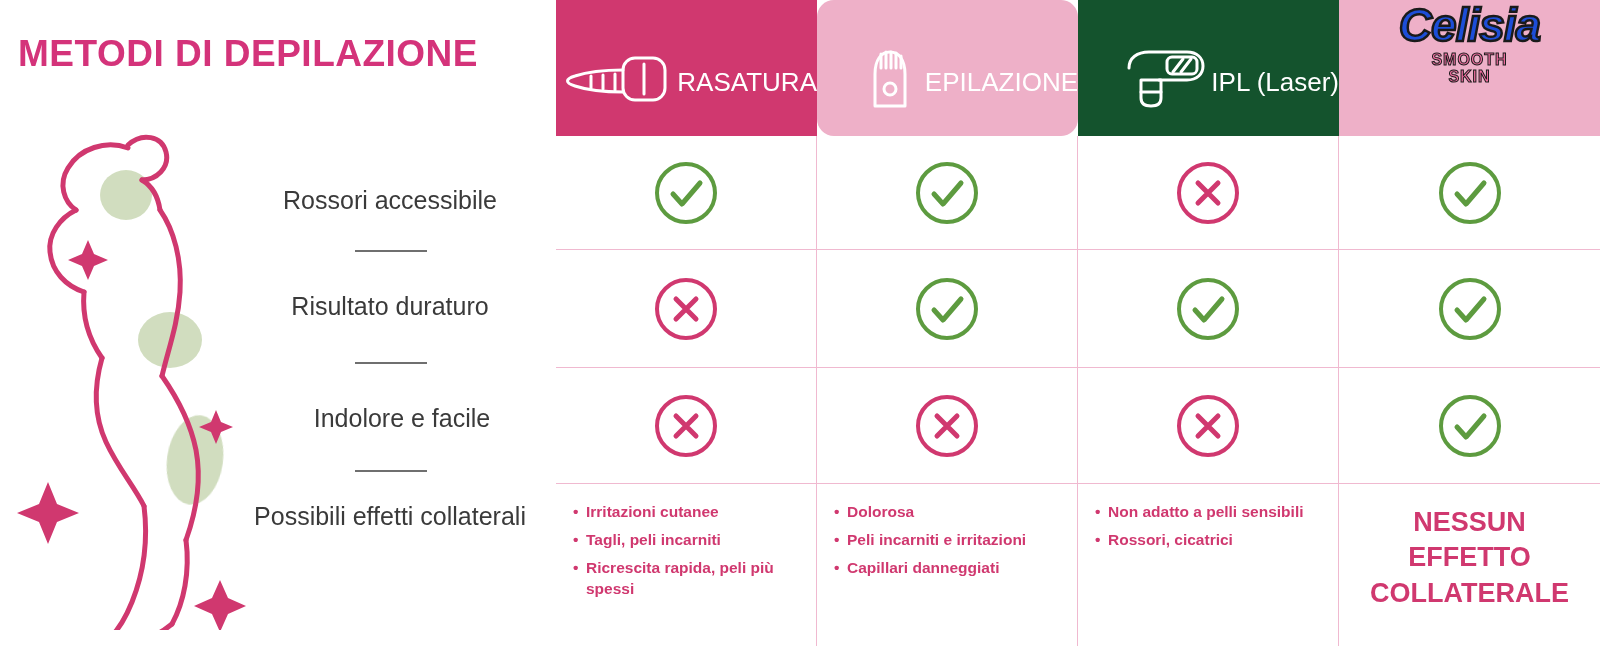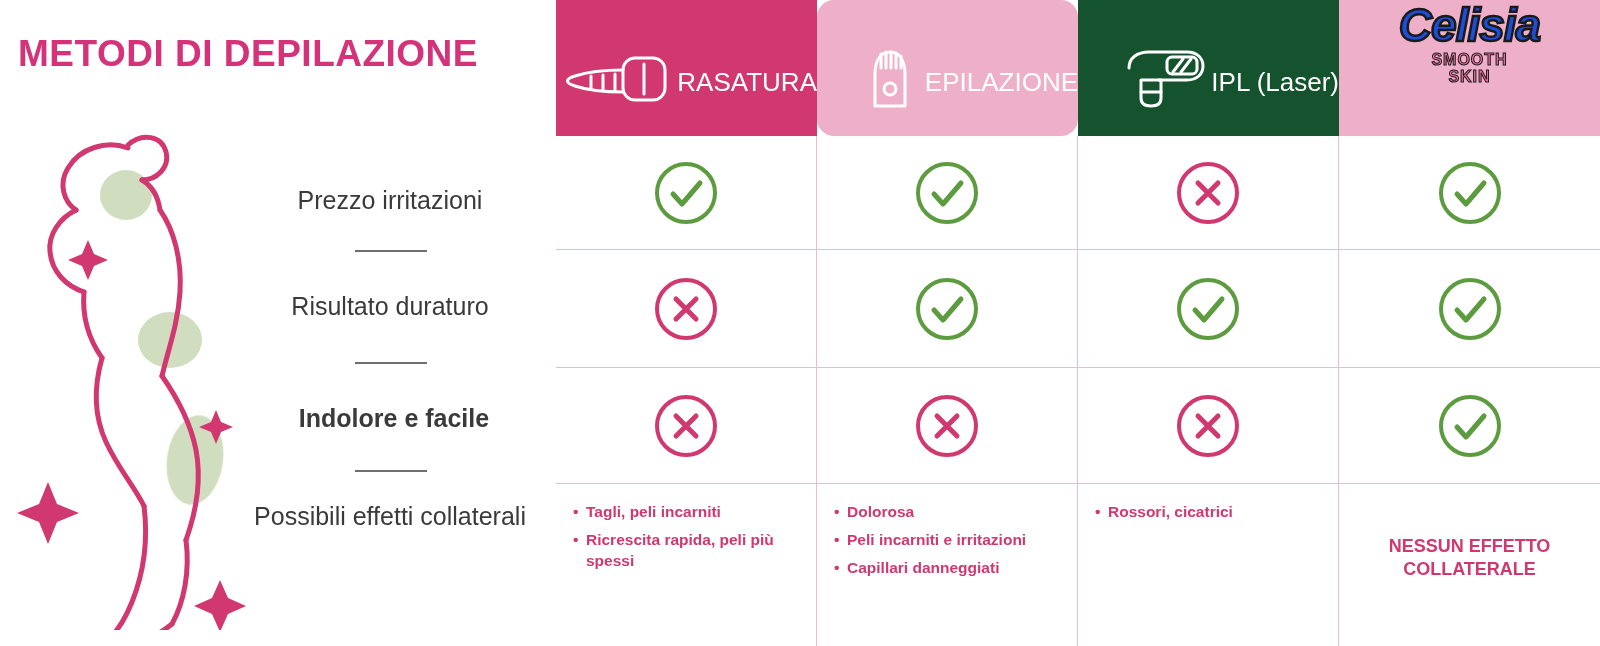--- a/index.html
+++ b/index.html
@@ -54,21 +54,21 @@
     text-align: center;
   }
   .criteria-row {
     color: #3a3a3a;
     font-size: 25px;
     line-height: 1.25;
     font-family: "Liberation Sans", sans-serif;
   }
   .crit1 { position: absolute; top: 20px; left: 0; width: 320px; }
   .crit2 { position: absolute; top: 126px; left: 0; width: 320px; }
-  .crit3 { position: absolute; top: 238px; left: 4px; width: 320px; font-weight: bold; }
+  .crit3 { position: absolute; top: 238px; left: 12px; width: 320px; }
   .crit4 { position: absolute; top: 336px; left: 0; width: 320px; }
   .divider {
     position: absolute;
     left: 125px;
     width: 72px;
     height: 2px;
     background: #6f6f6f;
   }
   .div1 { top: 85px; }
   .div2 { top: 197px; }
@@ -142,21 +142,21 @@
     left: -13px;
     top: 0;
     color: #d0386f;
   }
   .no-effect {
     display: flex;
     align-items: center;
     justify-content: center;
     text-align: center;
     color: #d0386f;
-    font-size: 18px;
+    font-size: 27px;
     font-weight: bold;
     line-height: 1.3;
     font-family: "Liberation Sans", sans-serif;
     box-sizing: border-box;
     padding: 0 10px 14px;
   }
 
   
   .brand {
     display: flex;
@@ -220,21 +220,21 @@
         <g fill="#d0386f">
           <path d="M78 130 l6 14 14 6 -14 6 -6 14 -6 -14 -14 -6 14 -6z"></path>
           <path d="M206 300 l5 12 12 5 -12 5 -5 12 -5 -12 -12 -5 12 -5z"></path>
           <path d="M38 372 l9 22 22 9 -22 9 -9 22 -9 -22 -22 -9 22 -9z"></path>
           <path d="M210 470 l8 18 18 8 -18 8 -8 18 -8 -18 -18 -8 18 -8z"></path>
         </g>
       </svg>
     </div>
 
     <div class="criteria">
-      <div class="criteria-row crit1">Prezzo irritazioni</div>
+      <div class="criteria-row crit1">Rossori accessibile</div>
       <div class="divider div1"></div>
       <div class="criteria-row crit2">Risultato duraturo</div>
       <div class="divider div2"></div>
       <div class="criteria-row crit3">Indolore e facile</div>
       <div class="divider div3"></div>
       <div class="criteria-row crit4">Possibili effetti collaterali</div>
     </div>
   </div>
 
   <div class="table">
@@ -366,32 +366,34 @@
     </div>
     <div class="cell col4">
       <svg width="70" height="70" viewBox="0 0 70 70" xmlns="http://www.w3.org/2000/svg">
         <circle cx="35" cy="35" r="29" fill="none" stroke="#5d9b3f" stroke-width="4"></circle>
         <path d="M22 36 L31 46 L49 25" fill="none" stroke="#5d9b3f" stroke-width="5" stroke-linecap="round" stroke-linejoin="round"></path>
       </svg>
     </div>
 
     <div class="effects">
       <ul>
+        <li>Irritazioni cutanee</li>
         <li>Tagli, peli incarniti</li>
         <li>Ricrescita rapida, peli più spessi</li>
       </ul>
     </div>
     <div class="effects">
       <ul>
         <li>Dolorosa</li>
         <li>Peli incarniti e irritazioni</li>
         <li>Capillari danneggiati</li>
       </ul>
     </div>
     <div class="effects">
       <ul>
+        <li>Non adatto a pelli sensibili</li>
         <li>Rossori, cicatrici</li>
       </ul>
     </div>
     <div class="no-effect col4">NESSUN EFFETTO COLLATERALE</div>
 
   </div>
 </div>
 
 </body></html>

